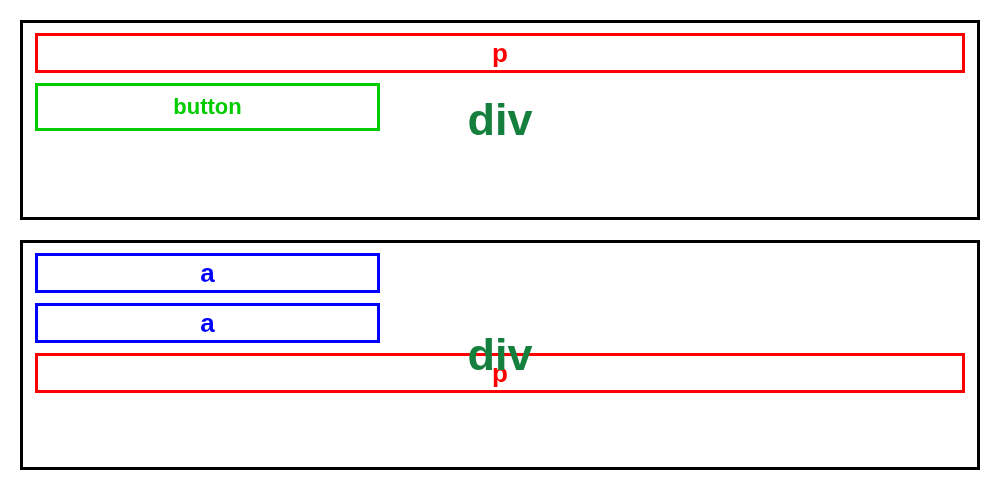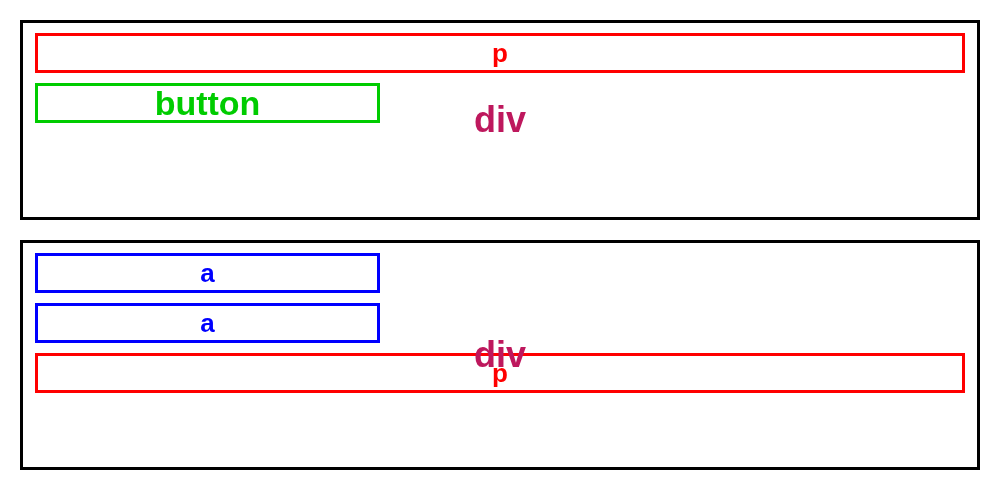--- a/index.html
+++ b/index.html
@@ -25,43 +25,43 @@
       height: 200px;
     }
     .container-2 {
       height: 230px;
     }
     .div-label {
       position: absolute;
       left: 50%;
       top: 50%;
       transform: translate(-50%, -50%);
-      font-size: 36px;
-      color: #be185d;
+      font-size: 45px;
+      color: #15803d;
     }
     .p-box {
       border: 3px solid red;
       color: red;
       height: 40px;
       display: flex;
       align-items: center;
       justify-content: center;
       font-size: 26px;
       margin-bottom: 10px;
       width: 100%;
     }
     .button-box {
       border: 3px solid #00cc00;
       color: #00cc00;
       width: 345px;
-      height: 40px;
+      height: 48px;
       display: flex;
       align-items: center;
       justify-content: center;
-      font-size: 34px;
+      font-size: 22px;
       margin-bottom: 10px;
     }
     .a-box {
       border: 3px solid blue;
       color: blue;
       width: 345px;
       height: 40px;
       display: flex;
       align-items: center;
       justify-content: center;

